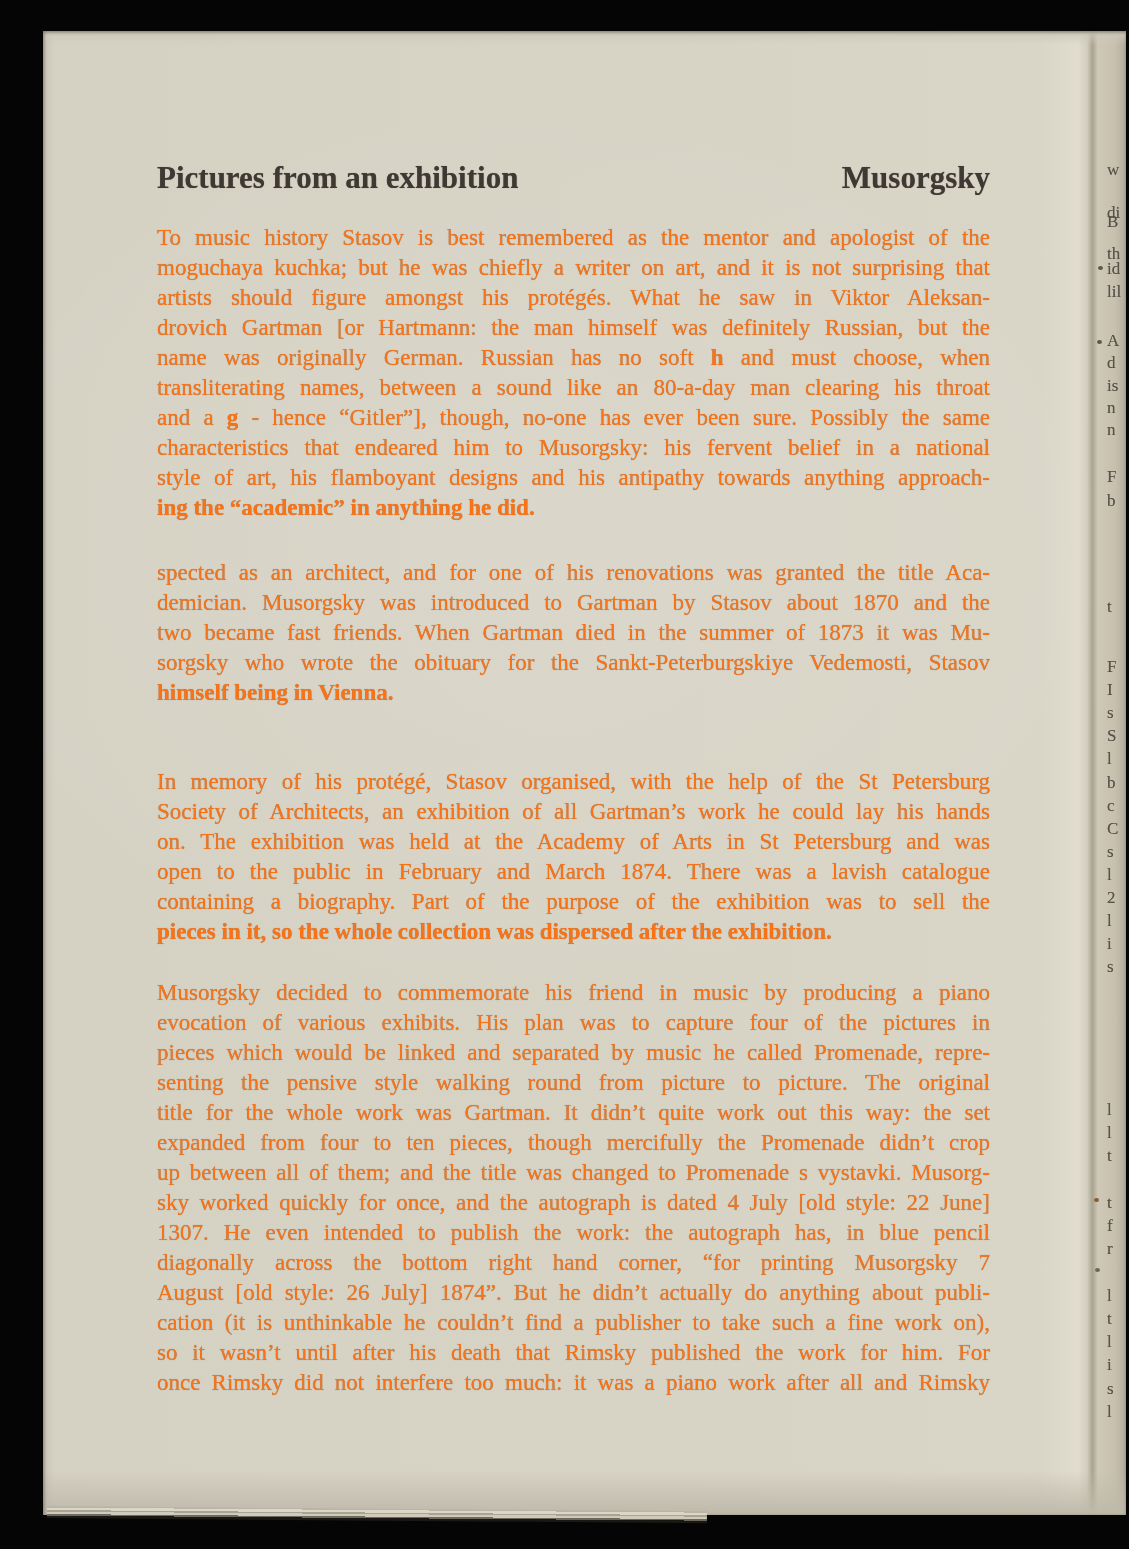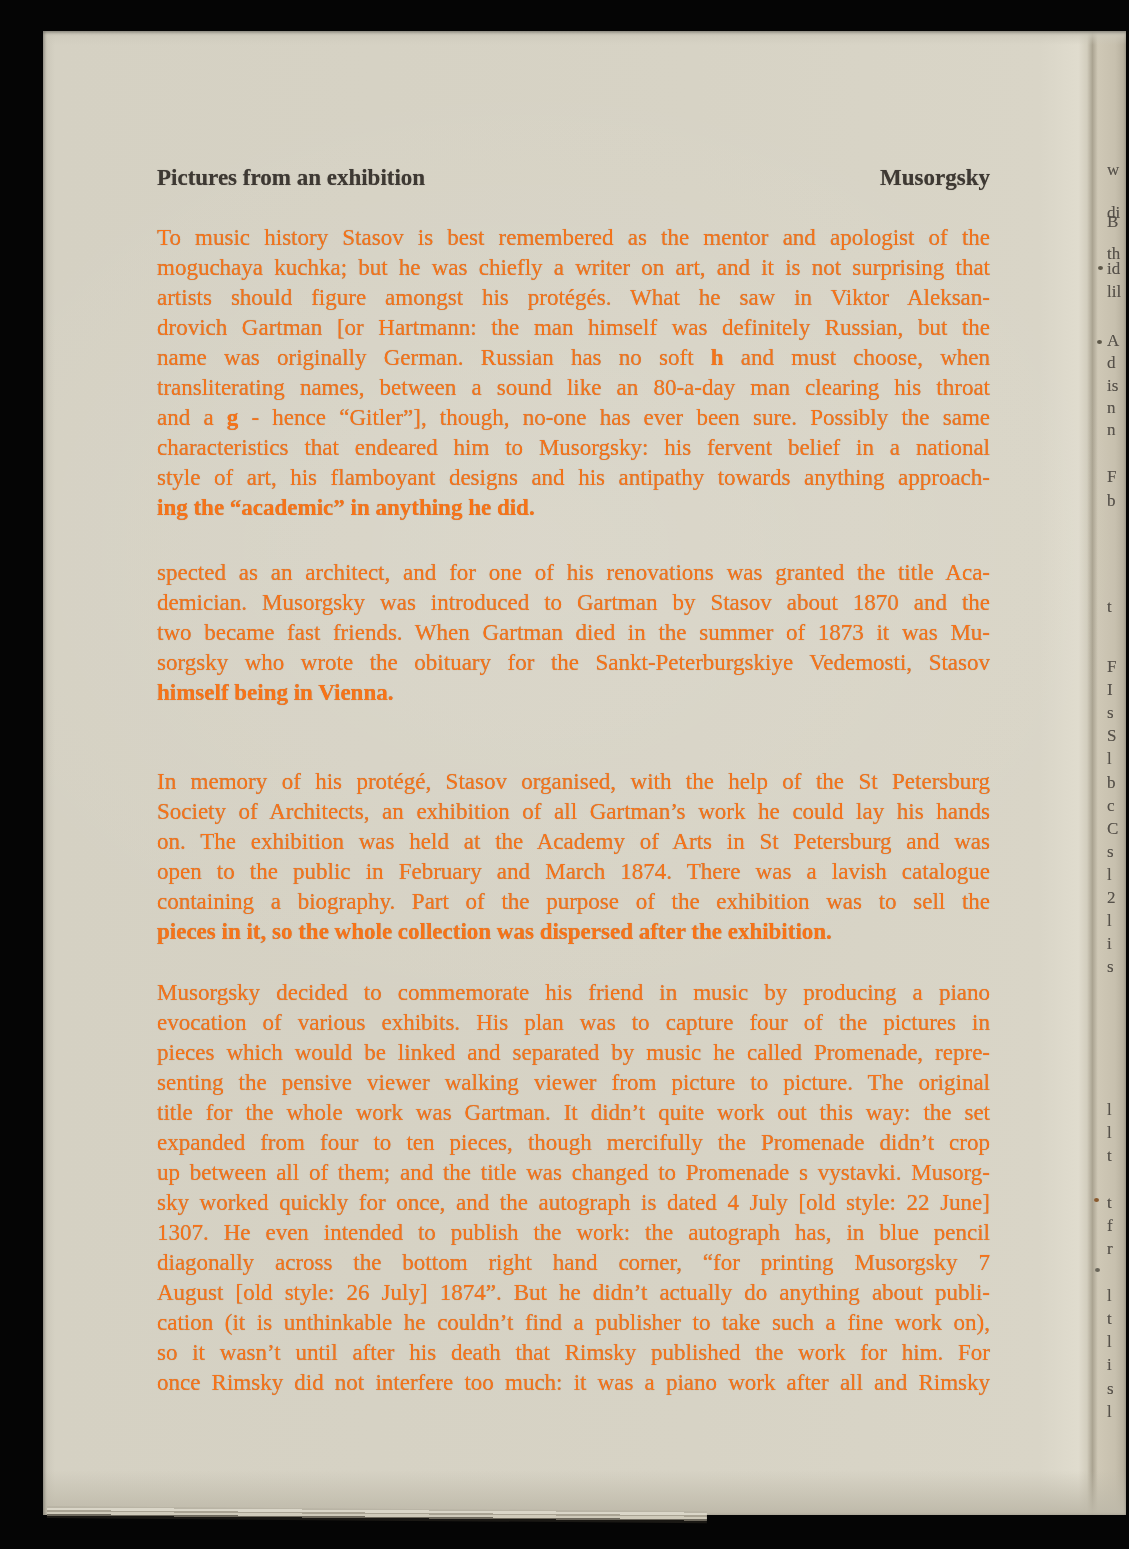--- a/index.html
+++ b/index.html
@@ -39,21 +39,21 @@
       #b9b4a5 0 1.5px, #dad6c8 1.5px 4px,
       #a9a393 4px 5.5px, #cfcaba 5.5px 8px,
       #6e695d 8px 9.5px, #1a1814 9.5px 12px);
     transform:rotate(0.45deg);
     transform-origin:left top;
   }
   
   .header{
     position:absolute;left:157px;top:163px;width:833px;
     display:flex;justify-content:space-between;
-    font-size:23px;line-height:30px;font-weight:700;
+    font-size:31px;line-height:30px;font-weight:700;
     color:#3e3933;
     text-shadow:0 0 0.8px rgba(62,57,51,0.6);
     align-items:center;
   }
   .para{
     position:absolute;left:157px;width:833px;
     font-size:23px;line-height:30px;
     color:#f97316;
     text-shadow:0 0 0.7px rgba(67,62,55,0.55);
   }
@@ -117,21 +117,21 @@
         <div class="line"><span>Society of Architects, an exhibition of all Gartman’s work he could lay his hands</span></div>
         <div class="line"><span>on.  The exhibition was held at the Academy of Arts in St Petersburg and was</span></div>
         <div class="line"><span>open to the public in February and March 1874.  There was a lavish catalogue</span></div>
         <div class="line"><span>containing a biography.  Part of the purpose of the exhibition was to sell the</span></div>
         <div class="line endline"><span>pieces in it, so the whole collection was dispersed after the exhibition.</span></div>
       </div>
       <div class="para" style="top: 978px;">
         <div class="line"><span>Musorgsky decided to commemorate his friend in music by producing a piano</span></div>
         <div class="line"><span>evocation of various exhibits.  His plan was to capture four of the pictures in</span></div>
         <div class="line"><span>pieces which would be linked and separated by music he called </span><span class="it">Promenade</span><span>, repre-</span></div>
-        <div class="line"><span>senting the pensive viewer walking viewer from picture to picture.  The original</span></div>
+        <div class="line"><span>senting the pensive style walking round from picture to picture.  The original</span></div>
         <div class="line"><span>title for the whole work was </span><span class="it">Gartman</span><span>.  It didn’t quite work out this way: the set</span></div>
         <div class="line"><span>expanded from four to ten pieces, though mercifully the </span><span class="it">Promenade</span><span> didn’t crop</span></div>
         <div class="line"><span>up between all of them; and the title was changed to </span><span class="it">Promenade s vystavki</span><span>.  Musorg-</span></div>
         <div class="line"><span>sky worked quickly for once, and the autograph is dated 4 July [old style: 22 June]</span></div>
         <div class="line"><span>1307.  He even intended to publish the work: the autograph has, in blue pencil</span></div>
         <div class="line"><span>diagonally across the bottom right hand corner, “for printing  Musorgsky  7</span></div>
         <div class="line"><span>August [old style: 26 July] 1874”.  But he didn’t actually do anything about publi-</span></div>
         <div class="line"><span>cation (it is unthinkable he couldn’t find a publisher to take such a fine work on),</span></div>
         <div class="line"><span>so it wasn’t until after his death that Rimsky published the work for him.  For</span></div>
         <div class="line"><span>once Rimsky did not interfere too much: it was a piano work after all and Rimsky</span></div>

